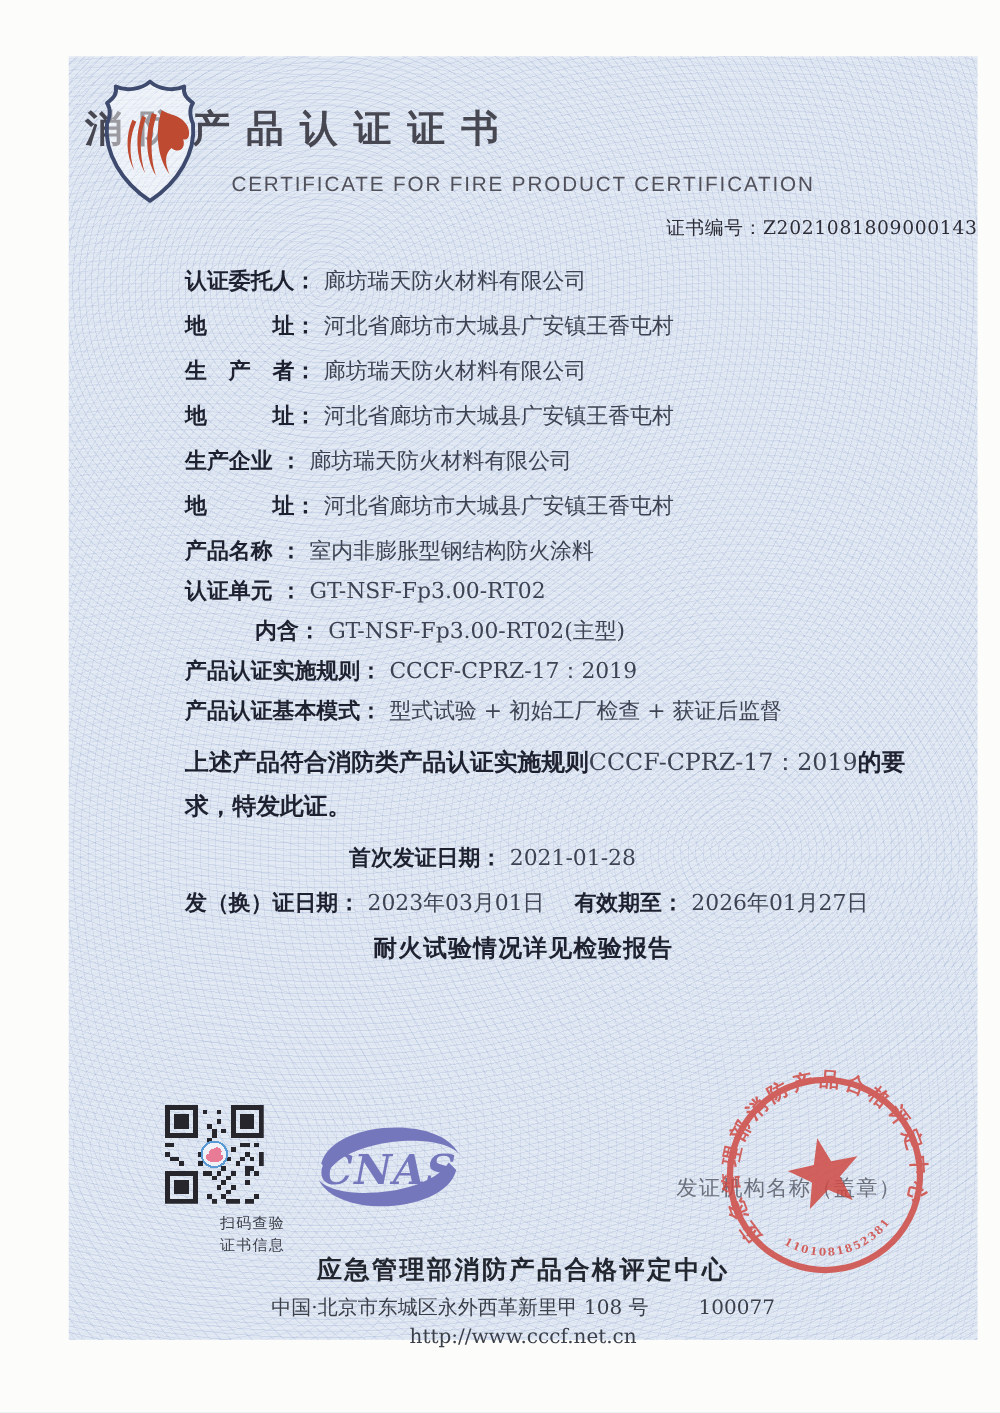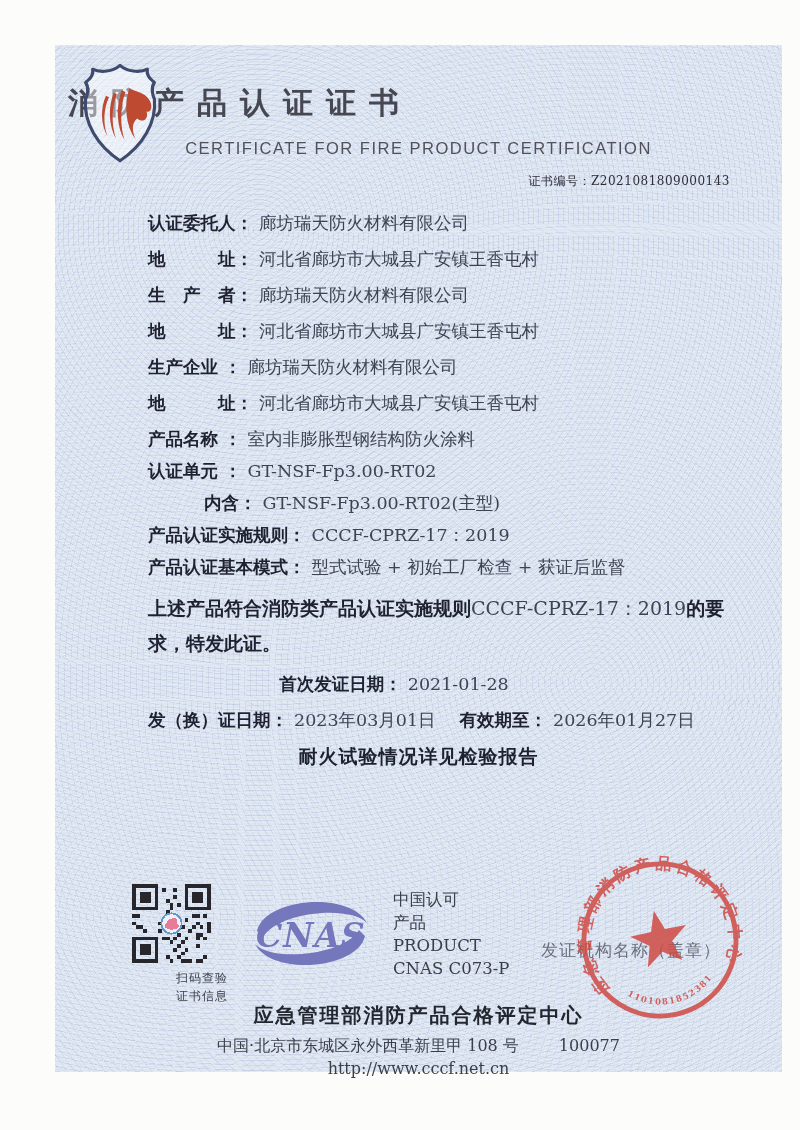--- a/index.html
+++ b/index.html
@@ -22,21 +22,21 @@
   .shield{position:absolute;left:22px;top:16px;width:86px;height:104px;}
   .title{
     text-align:left;padding-top:38px;font-size:30px;font-weight:bold;
     letter-spacing:13px;color:#474752;text-indent:13px;
   }
   .subtitle{
     text-align:center;margin-top:15px;font-size:16.5px;letter-spacing:1.5px;
     color:#50505a;font-family:"Liberation Sans","DejaVu Sans",sans-serif;
   }
   .cert-no{
-    margin-top:15px;text-align:right;padding-right:52px;font-size:12px;
+    margin-top:15px;text-align:right;font-size:15px;
     color:#2d2d38;letter-spacing:.5px;
   }
   .fields{margin:21px 0 0 93px;font-size:17.5px;}
   .row{margin-bottom:12px;line-height:24px;white-space:nowrap;}
   .row.tight{margin-bottom:8px;}
   .row.indent{padding-left:56px;}
   .flabel{font-weight:bold;color:#1e2230;}
   .fvalue{color:#3d4352;margin-left:6px;}
   .statement{
     margin:12px 0 0 93px;width:582px;font-size:19px;line-height:35px;color:#1e2230;
@@ -145,26 +145,20 @@
     <div>扫码查验</div>
     <div>证书信息</div>
   </div>
 
   <svg class="cnas-logo" viewBox="0 0 120 93">
     <path d="M6,44 C14,10 100,4 116,36 C100,18 28,24 12,50 Z" fill="#7477bc"></path>
     <path d="M114,49 C106,83 20,89 4,57 C20,75 92,69 108,43 Z" fill="#7477bc"></path>
     <text x="60" y="60" text-anchor="middle" font-size="33" font-weight="bold" font-style="italic" font-family="'DejaVu Serif',serif" fill="#7477bc" letter-spacing="1">CNAS</text>
   </svg>
 
-  <div class="accred">
-    <div>中国认可</div>
-    <div>产品</div>
-    <div>PRODUCT</div>
-    <div>CNAS C073-P</div>
-  </div>
 
   <div class="issuer-hint">发证机构名称（盖章）</div>
 
   <svg class="stamp" viewBox="0 0 178 178">
     <defs>
       <path id="ring-top" d="M29,124 A70,70 0 1 1 149,124" fill="none"></path>
       <path id="ring-bottom" d="M45,136 A64,64 0 0 0 133,136" fill="none"></path>
     </defs>
     <circle cx="89" cy="89" r="76" fill="none" stroke="#cf4a44" stroke-width="5"></circle>
     <polygon points="89,59 96.1,79.3 117.5,79.7 100.4,92.7 106.6,113.3 89,101 71.4,113.3 77.6,92.7 60.5,79.7 81.9,79.3" fill="#cf4a44"></polygon>

